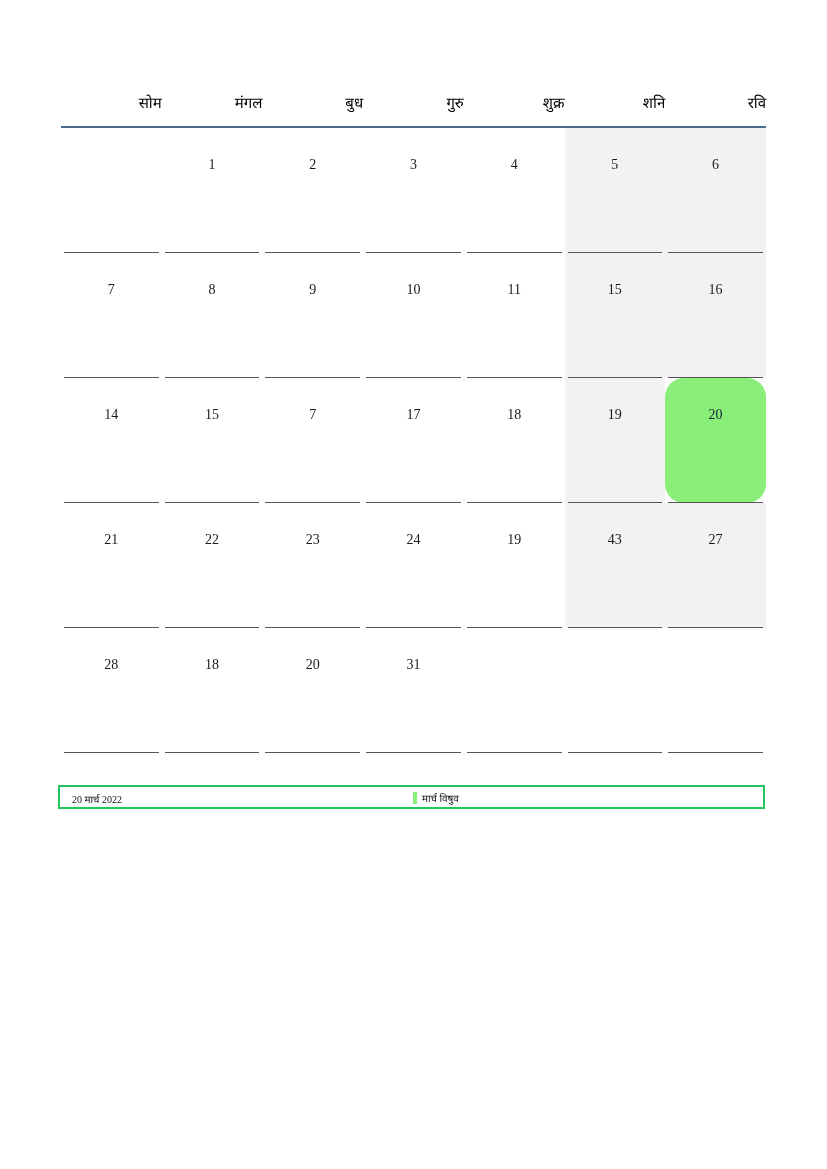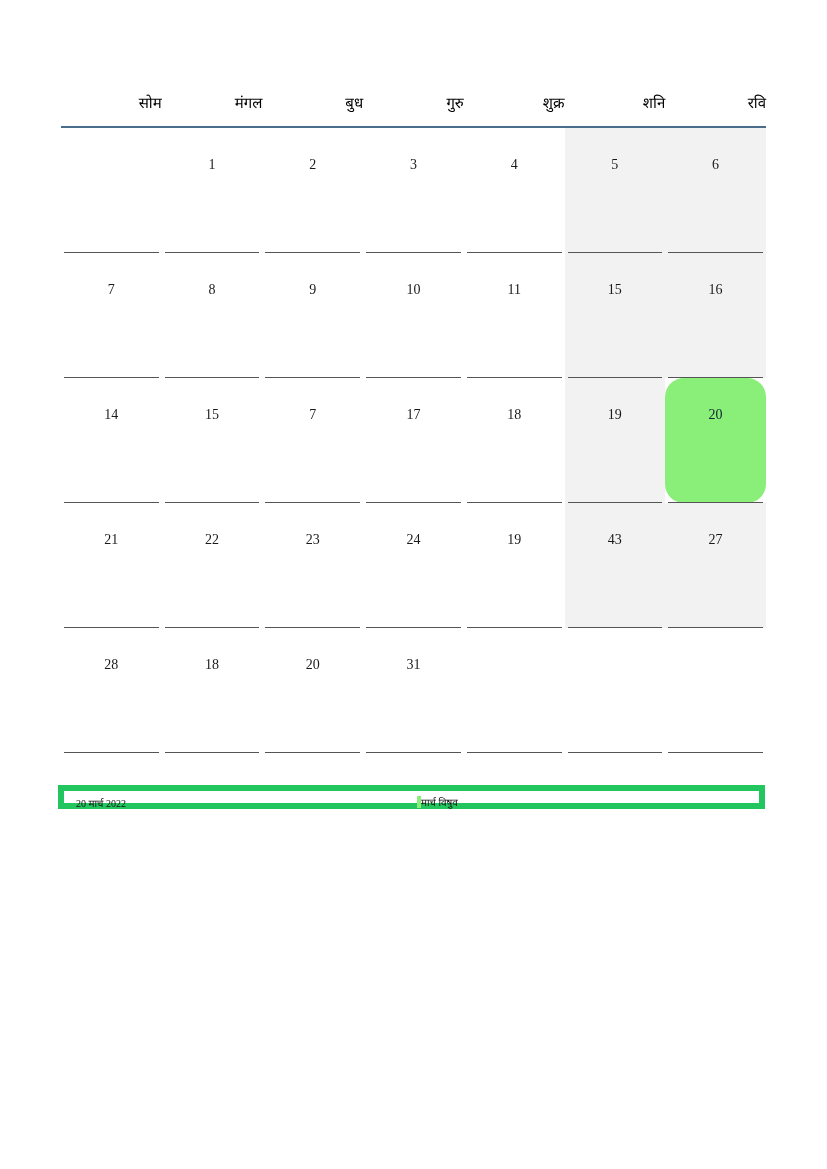--- a/index.html
+++ b/index.html
@@ -102,39 +102,40 @@
   td.highlight { background: #8aef78; border-radius: 19px; }
   td.highlight .daynum { color: #123; }
   td.empty .rule { border-bottom: 1px solid #555555; }
   
   .legend {
     position: absolute;
     left: 58px;
     top: 785px;
     width: 707px;
     height: 24px;
-    border: 6px solid #22c55e;
+    border: 2px solid #22c55e;
     box-sizing: border-box;
     background: #ffffff;
   }
   .legend-left {
     position: absolute;
     left: 12px;
     top: 5px;
     font-size: 10px;
     font-family: "Liberation Serif", "DejaVu Serif", serif;
     color: #111;
     white-space: nowrap;
   }
   .legend-mid {
     position: absolute;
     left: 353px;
     top: 4px;
     display: flex;
     align-items: center;
+    gap: 5px;
   }
   .legend-swatch {
     width: 4px;
     height: 12px;
     background: #8aef78;
     display: inline-block;
   }
   .legend-mid-label {
     font-size: 10px;
     font-family: "Liberation Serif", "DejaVu Serif", serif;

